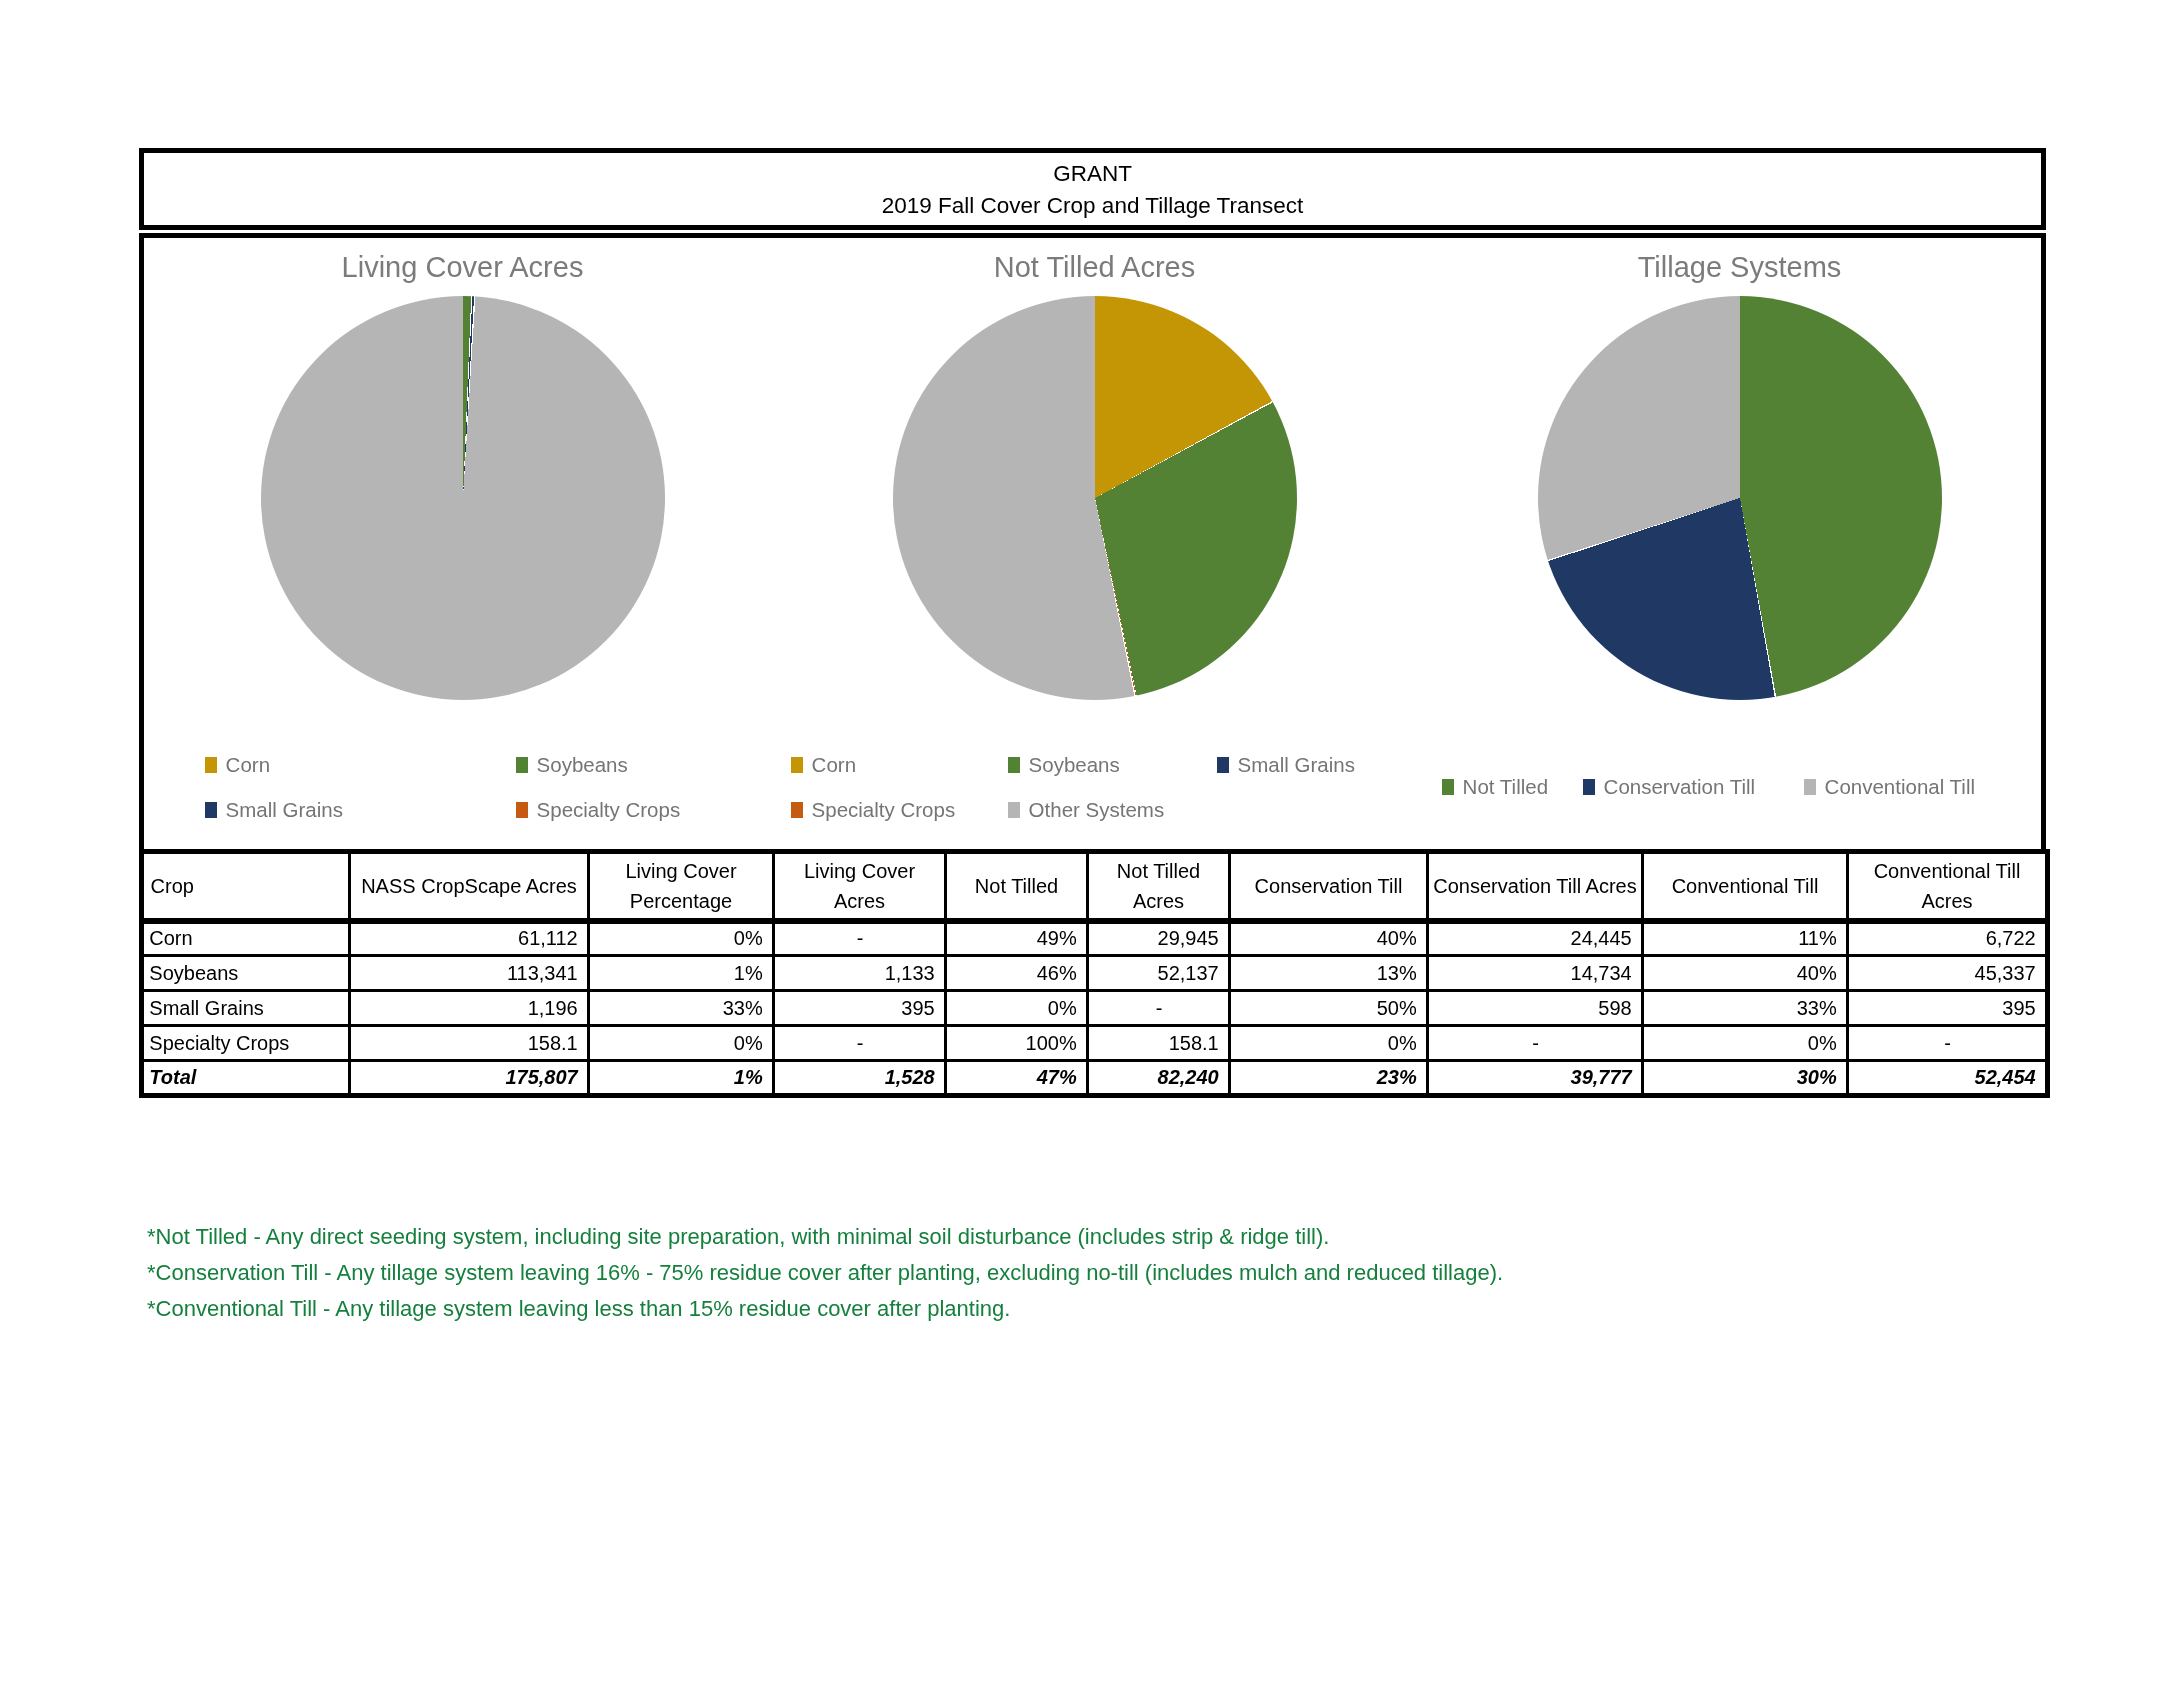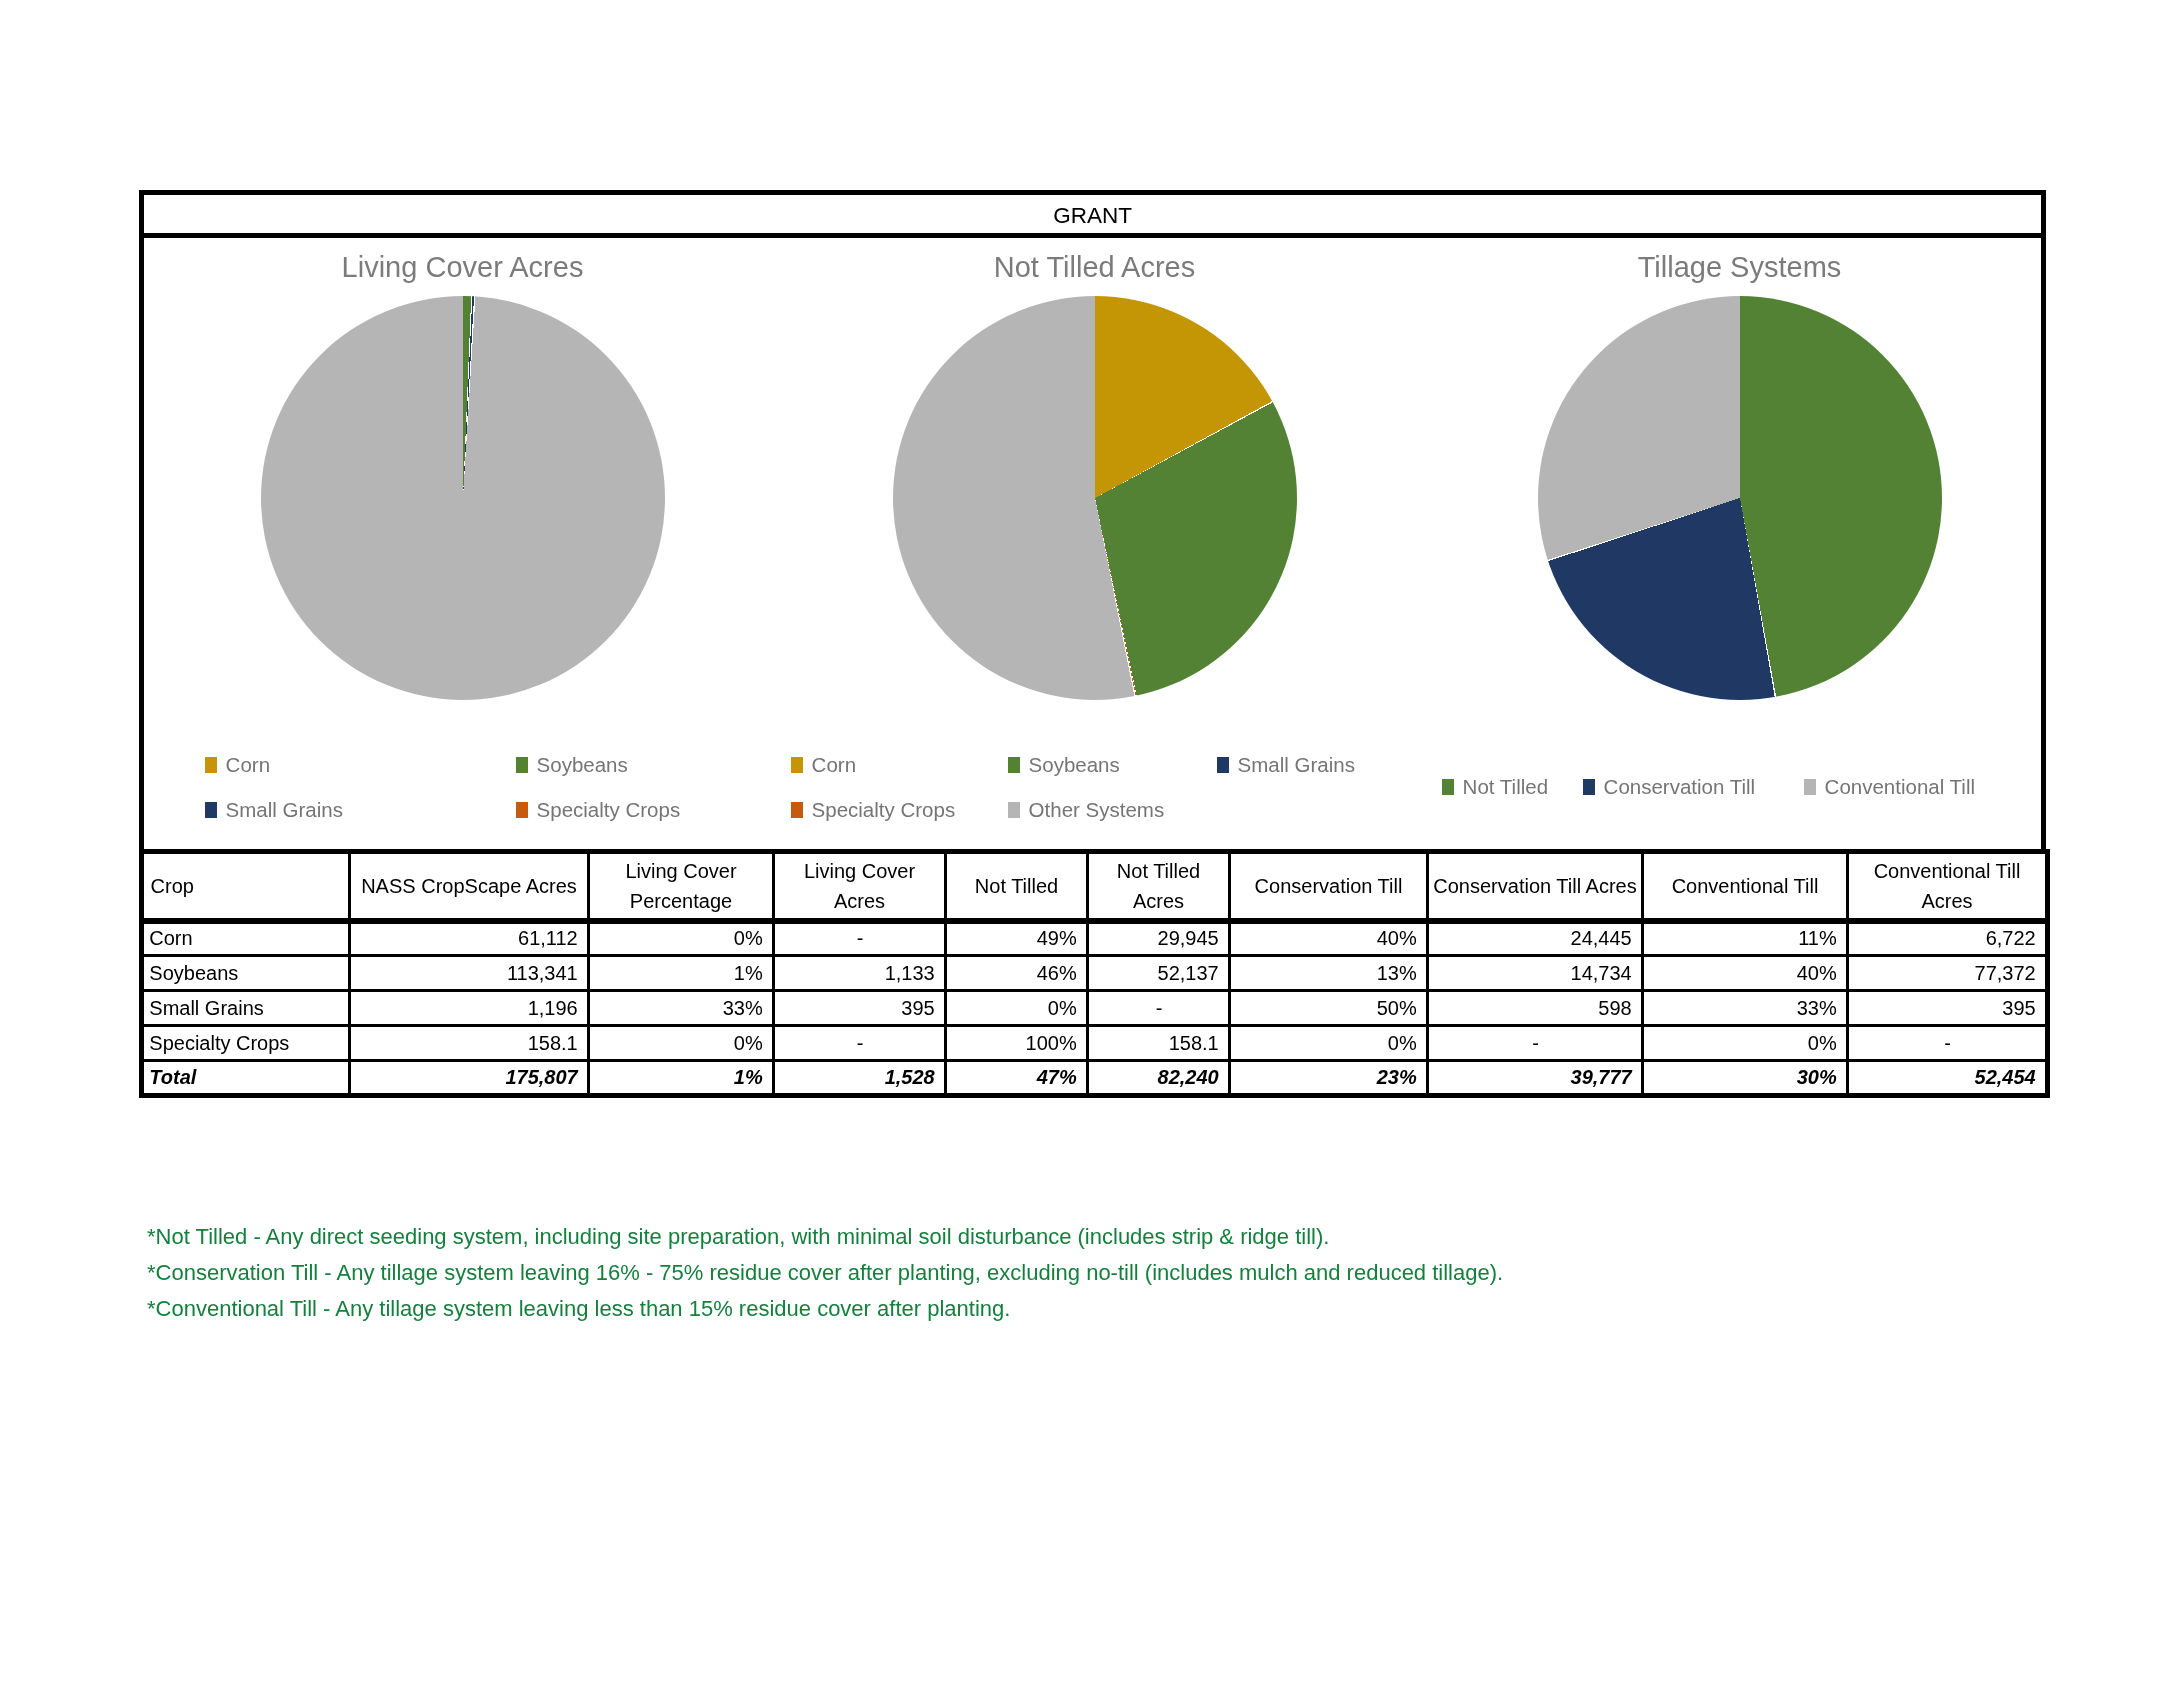--- a/index.html
+++ b/index.html
@@ -6,21 +6,21 @@
   .page {
     position:relative; width:2183px; height:1687px; background:#ffffff;
     font-family:"Liberation Sans", sans-serif; color:#000;
     overflow:hidden;
   }
 
   
   .title-box {
     position:absolute; left:139px; top:148px; width:1907px; height:82px;
     border:5.3px solid #000; box-sizing:border-box;
-    text-align:center; padding-top:5.3px;margin-top:42px;
+    text-align:center; padding-top:5.3px;
   }
   .title-line { font-size:22.5px; line-height:32px; color:#000; }
 
   
   .charts-box {
     position:absolute; left:139px; top:233px; width:1907px; height:617px;
     border:5.3px solid #000; border-bottom:none; box-sizing:border-box;
     background:#fff;
   }
   .chart-title {
@@ -170,21 +170,21 @@
       <tr>
         <td class="left">Soybeans</td>
         <td>113,341</td>
         <td>1%</td>
         <td>1,133</td>
         <td>46%</td>
         <td>52,137</td>
         <td>13%</td>
         <td>14,734</td>
         <td>40%</td>
-        <td>77,372</td>
+        <td>45,337</td>
       </tr>
       <tr>
         <td class="left">Small Grains</td>
         <td>1,196</td>
         <td>33%</td>
         <td>395</td>
         <td>0%</td>
         <td class="dash">-</td>
         <td>50%</td>
         <td>598</td>

